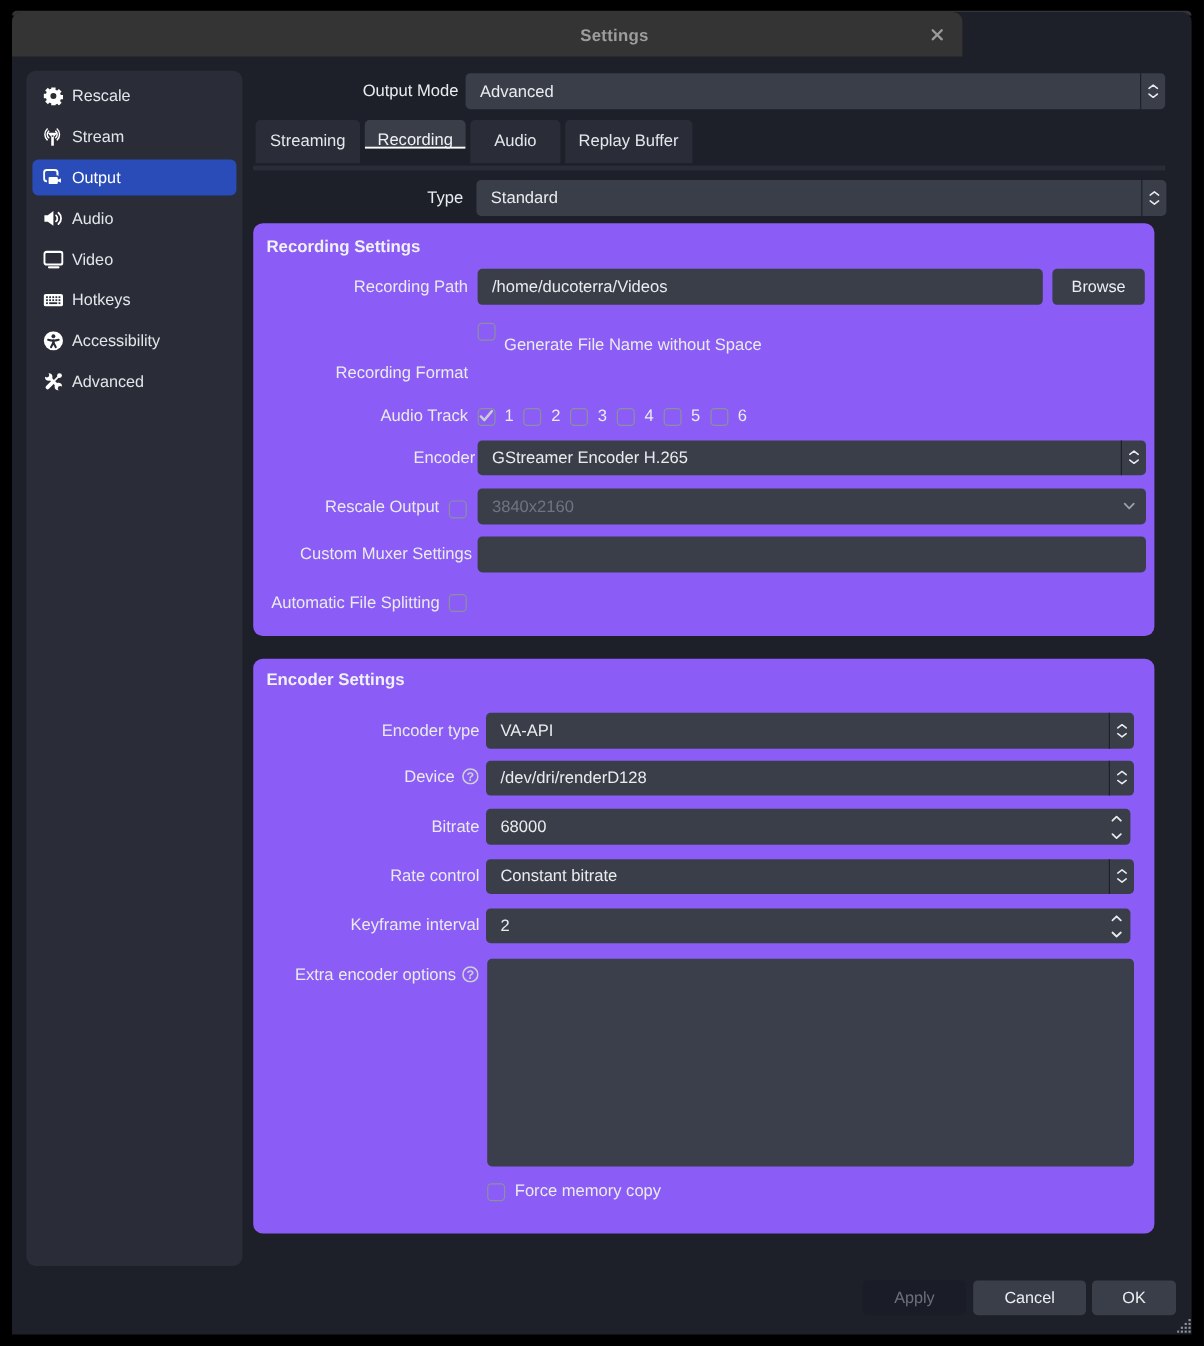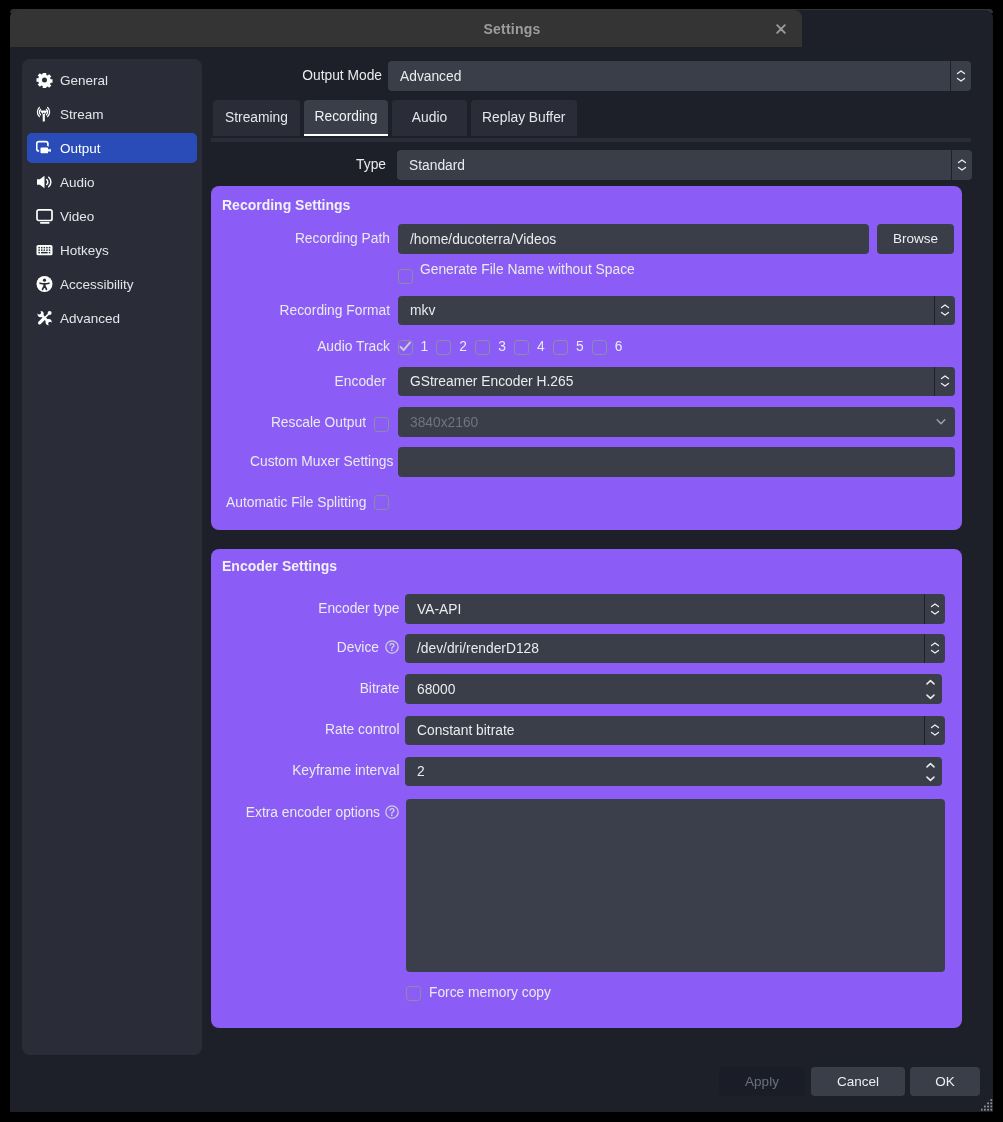--- a/index.html
+++ b/index.html
@@ -44,21 +44,21 @@
     <svg id="closex" width="10" height="10" viewBox="0 0 10 10">
         <path d="M1.2 1.2 8.8 8.8M8.8 1.2 1.2 8.8" stroke="#9b9b9b" stroke-width="1.9" stroke-linecap="round"></path>
       </svg>
   </div>
 
   <div id="sidebar">
     <div class="nav" style="top:6.8px;">
       <svg class="ic" viewBox="0 0 16 16" width="16" height="16">
           <path fill="#fff" fill-rule="evenodd" d="M6.2 1h3.6v1.9c.52.12 1 .32 1.44.58l1.35-1.35 2.28 2.28-1.35 1.35c.26.44.46.92.58 1.44H16v3.6h-1.9c-.12.52-.32 1-.58 1.44l1.35 1.35-2.28 2.28-1.35-1.35c-.44.26-.92.46-1.44.58V16H6.2v-1.9c-.52-.12-1-.32-1.44-.58l-1.35 1.35-2.28-2.28 1.35-1.35A5.9 5.9 0 0 1 1.9 9.8H0V6.2h1.9c.12-.52.32-1 .58-1.44L1.13 3.41l2.28-2.28 1.35 1.35c.44-.26.92-.46 1.44-.58V1zM8 5.5a2.5 2.5 0 1 0 0 5 2.5 2.5 0 0 0 0-5z"></path>
         </svg>
-      <span class="tx">General</span>
+      <span class="tx">Rescale</span>
     </div>
     <div class="nav sel" style="top:74.8px;">
       <svg class="ic" viewBox="0 0 17 16" width="17" height="16">
           <rect x="0.7" y="1.6" width="11.2" height="9.4" rx="2.2" fill="none" stroke="#fff" stroke-width="1.7"></rect>
           <path d="M5.3 6.8 h6 a1.5 1.5 0 0 1 1.5 1.5 v0.5 l2.7 -1.3 v5.8 l-2.7 -1.3 v0.5 a1.5 1.5 0 0 1 -1.5 1.5 h-6 a1.5 1.5 0 0 1 -1.5 -1.5 v-4.2 a1.5 1.5 0 0 1 1.5 -1.5 z" fill="#fff" stroke="#2a4cb8" stroke-width="1.4" stroke-linejoin="round"></path>
         </svg>
       <span class="tx">Output</span>
     </div>
     <div class="nav" style="top:40.8px;">
       <svg class="ic" style="left:8.4px;" viewBox="0 0 17 17" width="17" height="17">
@@ -138,21 +138,21 @@
   <div class="lbl" style="left:232px; top:58px; width:140px;">Output Mode</div>
   <div class="combo" style="left:378px; top:51px; width:583px; height:30px;">
     <span class="ctx">Advanced</span>
       <span class="divider"></span>
     <svg class="ddv" width="10" height="14" viewBox="0 0 10 14">
         <path d="M1.5 4.6 5 1.9 8.5 4.6M1.5 9.4 5 12.1 8.5 9.4" stroke="#e8eaee" stroke-width="1.3" fill="none" stroke-linecap="round" stroke-linejoin="round"></path>
       </svg>
   </div>
 
   <div class="tab" style="left:203px; top:90px; width:87px; height:36px; line-height:35px;">Streaming</div>
-  <div class="tab" style="left:294px; top:90px; width:84px; height:36px; line-height:33px; background:#3a3e49; color:#f0f1f4; border-bottom:2.5px solid #fff;">Recording</div>
+  <div class="tab" style="left:294px; top:90px; width:84px; height:24px; line-height:33px; background:#3a3e49; color:#f0f1f4; border-bottom:2.5px solid #fff;">Recording</div>
   <div class="tab" style="left:382px; top:90px; width:75px; height:36px; line-height:35px;">Audio</div>
   <div class="tab" style="left:460.5px; top:90px; width:106.5px; height:36px; line-height:35px;">Replay Buffer</div>
   <div style="position:absolute; left:201px; top:127.5px; width:760px; height:4px; background:#2a2d38;"></div>
 
   <div class="lbl" style="left:236px; top:146.5px; width:140px;">Type</div>
   <div class="combo" style="left:387px; top:140px; width:575px; height:29.5px;">
     <span class="ctx">Standard</span>
       <span class="divider"></span>
     <svg class="ddv" width="10" height="14" viewBox="0 0 10 14">
         <path d="M1.5 4.6 5 1.9 8.5 4.6M1.5 9.4 5 12.1 8.5 9.4" stroke="#e8eaee" stroke-width="1.3" fill="none" stroke-linecap="round" stroke-linejoin="round"></path>
@@ -160,47 +160,40 @@
   </div>
 
   <div class="panel" style="top:176px; height:344px;">
     <div class="ptitle" style="top:10.5px;">Recording Settings</div>
     <div class="lbl" style="left:39px; top:45px; width:140px;">Recording Path</div>
     <div class="inp" style="left:187px; top:38px; width:471px; height:30px;">
         <span class="ctx">/home/ducoterra/Videos</span>
       </div>
     <div class="btn" style="left:666px; top:38px; width:77px; height:30px; line-height:30px; background:#3a3e49;">Browse</div>
     <div class="cb" style="left:187px; top:82.5px;"></div>
-    <div class="lbl" style="left:209px; top:76px; width:300px; text-align:left;">Generate File Name without Space</div>
+    <div class="lbl" style="left:209px; top:94px; width:300px; text-align:left;">Generate File Name without Space</div>
     <div class="lbl" style="left:39px; top:116.5px; width:140px;">Recording Format</div>
-    <div class="combo" style="left:187px; top:109.5px; width:557px; height:29.5px;">
-      <span class="ctx">mkv</span>
-        <span class="divider"></span>
-      <svg class="ddv" width="10" height="14" viewBox="0 0 10 14">
-          <path d="M1.5 4.6 5 1.9 8.5 4.6M1.5 9.4 5 12.1 8.5 9.4" stroke="#e8eaee" stroke-width="1.3" fill="none" stroke-linecap="round" stroke-linejoin="round"></path>
-        </svg>
-    </div>
     <div class="lbl" style="left:39px; top:152.5px; width:140px;">Audio Track</div>
     <div class="cb" style="left:186.5px; top:153.5px;">
         <svg style="position:absolute; left:0.7px; top:0.5px;" width="12" height="12" viewBox="0 0 12 12">
           <path d="M1.7 6 4.6 9.1 10.9 1.6" stroke="#c9ccd3" stroke-width="2" fill="none" stroke-linecap="round" stroke-linejoin="round"></path>
         </svg>
       </div>
     <div class="lbl" style="left:209.5px; top:152.5px; width:20px; text-align:left;">1</div>
     <div class="cb" style="left:225.3px; top:153.5px;"></div>
     <div class="lbl" style="left:248.3px; top:152.5px; width:20px; text-align:left;">2</div>
     <div class="cb" style="left:264.2px; top:153.5px;"></div>
     <div class="lbl" style="left:287.2px; top:152.5px; width:20px; text-align:left;">3</div>
     <div class="cb" style="left:303px; top:153.5px;"></div>
     <div class="lbl" style="left:326px; top:152.5px; width:20px; text-align:left;">4</div>
     <div class="cb" style="left:341.9px; top:153.5px;"></div>
     <div class="lbl" style="left:364.9px; top:152.5px; width:20px; text-align:left;">5</div>
     <div class="cb" style="left:380.8px; top:153.5px;"></div>
     <div class="lbl" style="left:403.8px; top:152.5px; width:20px; text-align:left;">6</div>
-    <div class="lbl" style="left:35px; top:188px; width:140px;">Encoder</div>
+    <div class="lbl" style="left:45px; top:188px; width:140px;">Encoder</div>
     <div class="combo" style="left:187px; top:180.5px; width:557px; height:29.5px;">
       <span class="ctx">GStreamer Encoder H.265</span>
         <span class="divider"></span>
       <svg class="ddv" width="10" height="14" viewBox="0 0 10 14">
           <path d="M1.5 4.6 5 1.9 8.5 4.6M1.5 9.4 5 12.1 8.5 9.4" stroke="#e8eaee" stroke-width="1.3" fill="none" stroke-linecap="round" stroke-linejoin="round"></path>
         </svg>
     </div>
     <div class="lbl" style="left:15px; top:228.5px; width:140px;">Rescale Output</div>
     <div class="cb" style="left:162.5px; top:231px;"></div>
     <div class="combo" style="left:187px; top:221px; width:557px; height:29.5px;">

